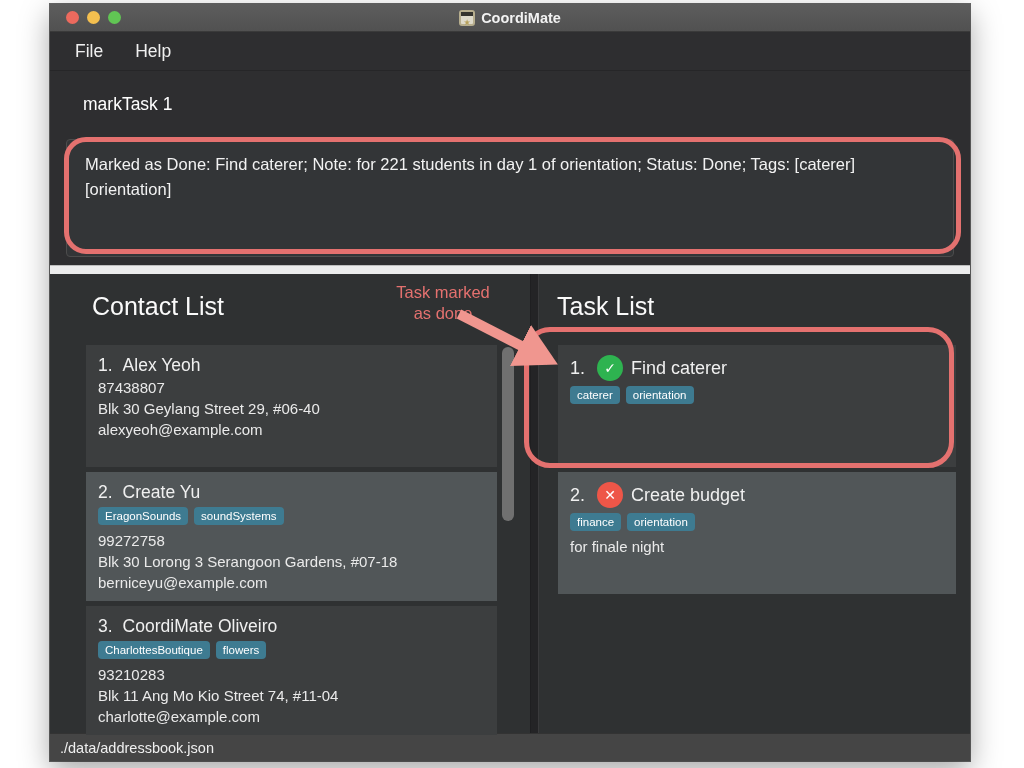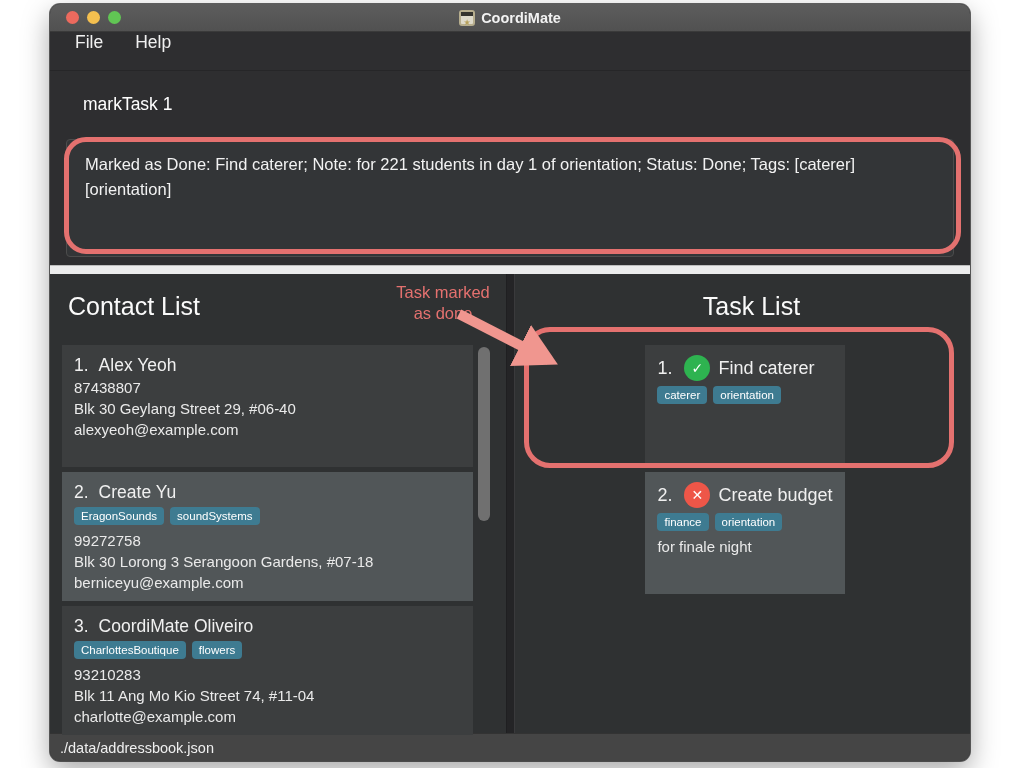--- a/index.html
+++ b/index.html
@@ -1,53 +1,53 @@
 <!DOCTYPE html>
 <html style="--tag: #3e7b91; --done: #2eb350; --notdone: #ee5648; --annot: #e4716f; --card-even: #3c3e3f; --card-odd: #515658;"><head>
 <meta charset="utf-8">
 <style>
   html,body{margin:0;padding:0;width:1024px;height:768px;background:#ffffff;overflow:hidden;
     font-family:"Liberation Sans","DejaVu Sans",sans-serif;}
   .window{position:absolute;left:50px;top:4px;width:920px;height:757px;background:#2e2e30;
-    border-radius:10px;overflow:hidden;display:flex;flex-direction:column;
+    border-radius:0;overflow:hidden;display:flex;flex-direction:column;
     box-shadow:0 0 0 1px rgba(0,0,0,.6),0 10px 28px rgba(0,0,0,.35);}
   
   .titlebar{height:27px;flex:0 0 27px;background:linear-gradient(#5d5d5d,#515151);
     display:flex;align-items:center;position:relative;border-bottom:1px solid #3a3a3a;}
   .lights{display:flex;gap:8px;margin-left:16px;}
   .light{width:13px;height:13px;border-radius:50%;}
   .light.red{background:#ec6a5e;}
   .light.yellow{background:#f4bf4f;}
   .light.green{background:#61c554;}
   .titlewrap{position:absolute;left:0;right:0;display:flex;justify-content:center;align-items:center;gap:6px;}
   .apptitle{color:#f2f2f2;font-size:14.5px;font-weight:bold;}
   .appicon{width:16px;height:16px;border:2px solid #b7ae8e;border-radius:3px;background:#dedacb;
     box-sizing:border-box;position:relative;display:inline-block;}
   .appicon::before{content:"";position:absolute;left:0;right:0;top:0;height:4px;background:#35342f;}
   .appicon::after{content:"★";position:absolute;left:0;right:0;bottom:-3px;text-align:center;
     font-size:8px;color:#b7a05a;}
   
-  .menubar{height:38px;flex:0 0 38px;background:#2e2e30;display:flex;align-items:flex-start;
+  .menubar{height:38px;flex:0 0 38px;background:#2e2e30;display:flex;align-items:center;
     padding-left:25px;gap:32px;border-bottom:1px solid #262628;}
   .menu-item{color:#f0f0f0;font-size:17.5px;cursor:default;}
   
   .command-row{height:60px;flex:0 0 60px;background:#2e2e30;padding:6px 28px 0 18px;box-sizing:border-box;text-align:center;}
   .command-input{height:100%;border-bottom:2px solid #f0f0f0;display:flex;align-items:center;
     padding-left:15px;color:#ffffff;font-size:17.5px;}
   
   .result-area{height:134px;flex:0 0 134px;background:#2e2e30;padding:8px 16px;box-sizing:border-box;}
   .result-box{height:100%;background:#333537;border:1px solid #4c4c4c;border-radius:4px;
     box-sizing:border-box;padding:12px 18px;color:#f2f2f2;font-size:16.5px;line-height:25px;}
   
   .hdivider{height:8px;flex:0 0 8px;background:#ececec;border-top:1px solid #bdbdbd;}
   
   .panels{flex:1;display:flex;background:#2f3132;min-height:0;}
   .panel{display:flex;flex-direction:column;position:relative;min-width:0;}
-  .panel.left{width:456px;flex:0 0 456px;}
-  .panel.right{flex:1;align-items:center;}
+  .panel.left{width:456px;flex:0 0 456px;margin-left:24px;}
+  .panel.right{flex:1;}
   .vdivider{width:7px;flex:0 0 7px;background:#242426;border-left:1px solid #1f1f21;border-right:1px solid #3a3a3c;}
   .panel-header{color:#fafafa;font-size:25px;line-height:33px;padding:16px 0 0 18px;}
   .cells{margin-top:22px;}
   .panel.left .cells{margin-left:12px;width:411px;}
   .panel.right .cells{margin-left:19px;margin-right:14px;}
   .card{min-height:122px;margin-bottom:5px;padding:8px 12px;box-sizing:border-box;
     background:var(--card-even,#3c3e3f);color:#f0f0f0;}
   .card.odd{background:var(--card-odd,#515658);}
   .card-title{font-size:17.5px;line-height:24px;display:flex;align-items:center;}
   .card-title .idx{margin-right:10px;}

